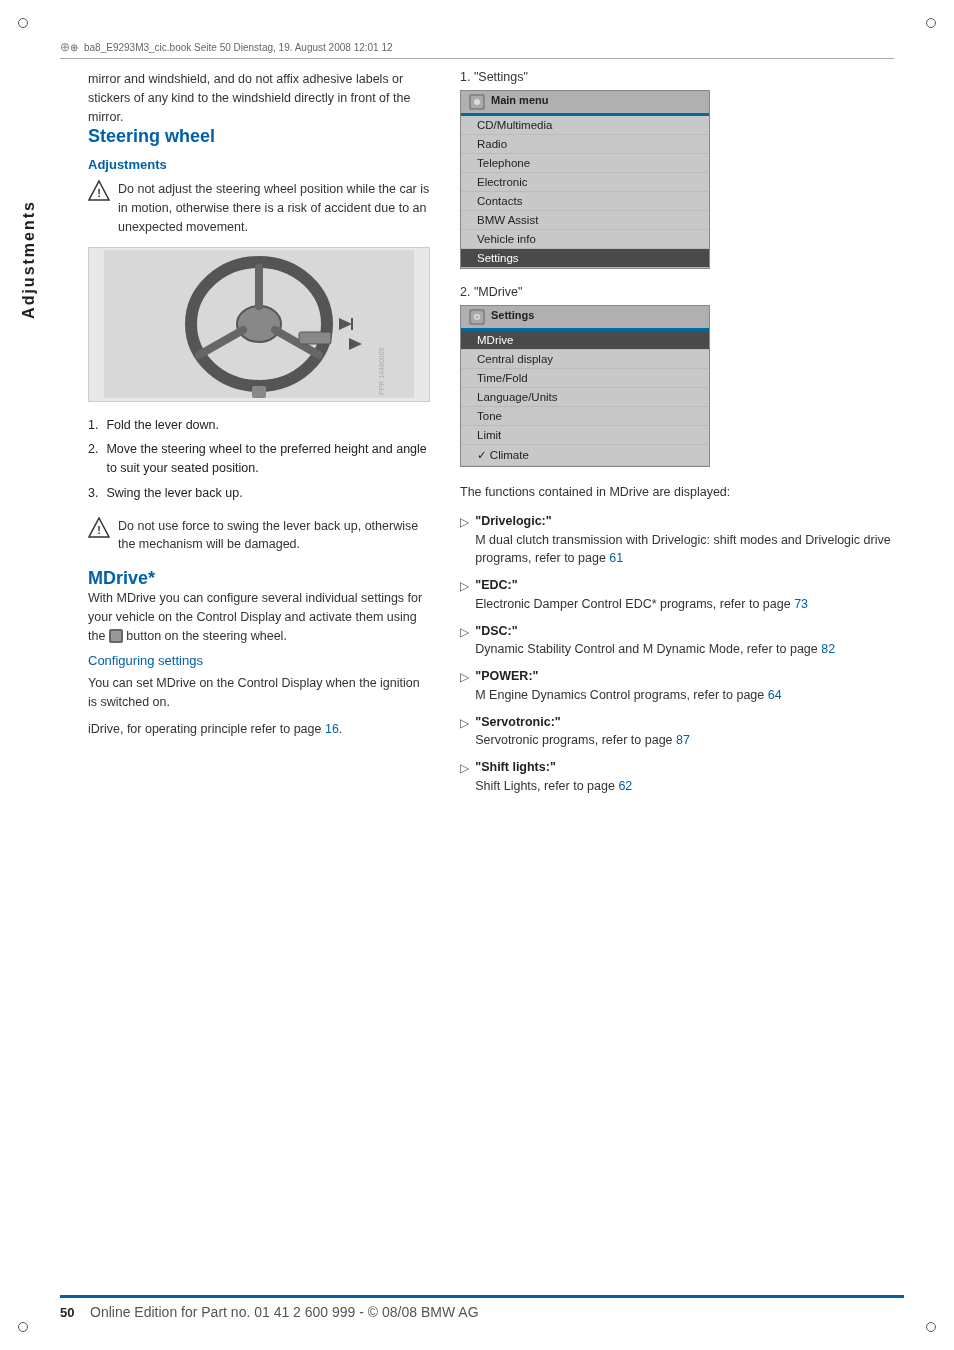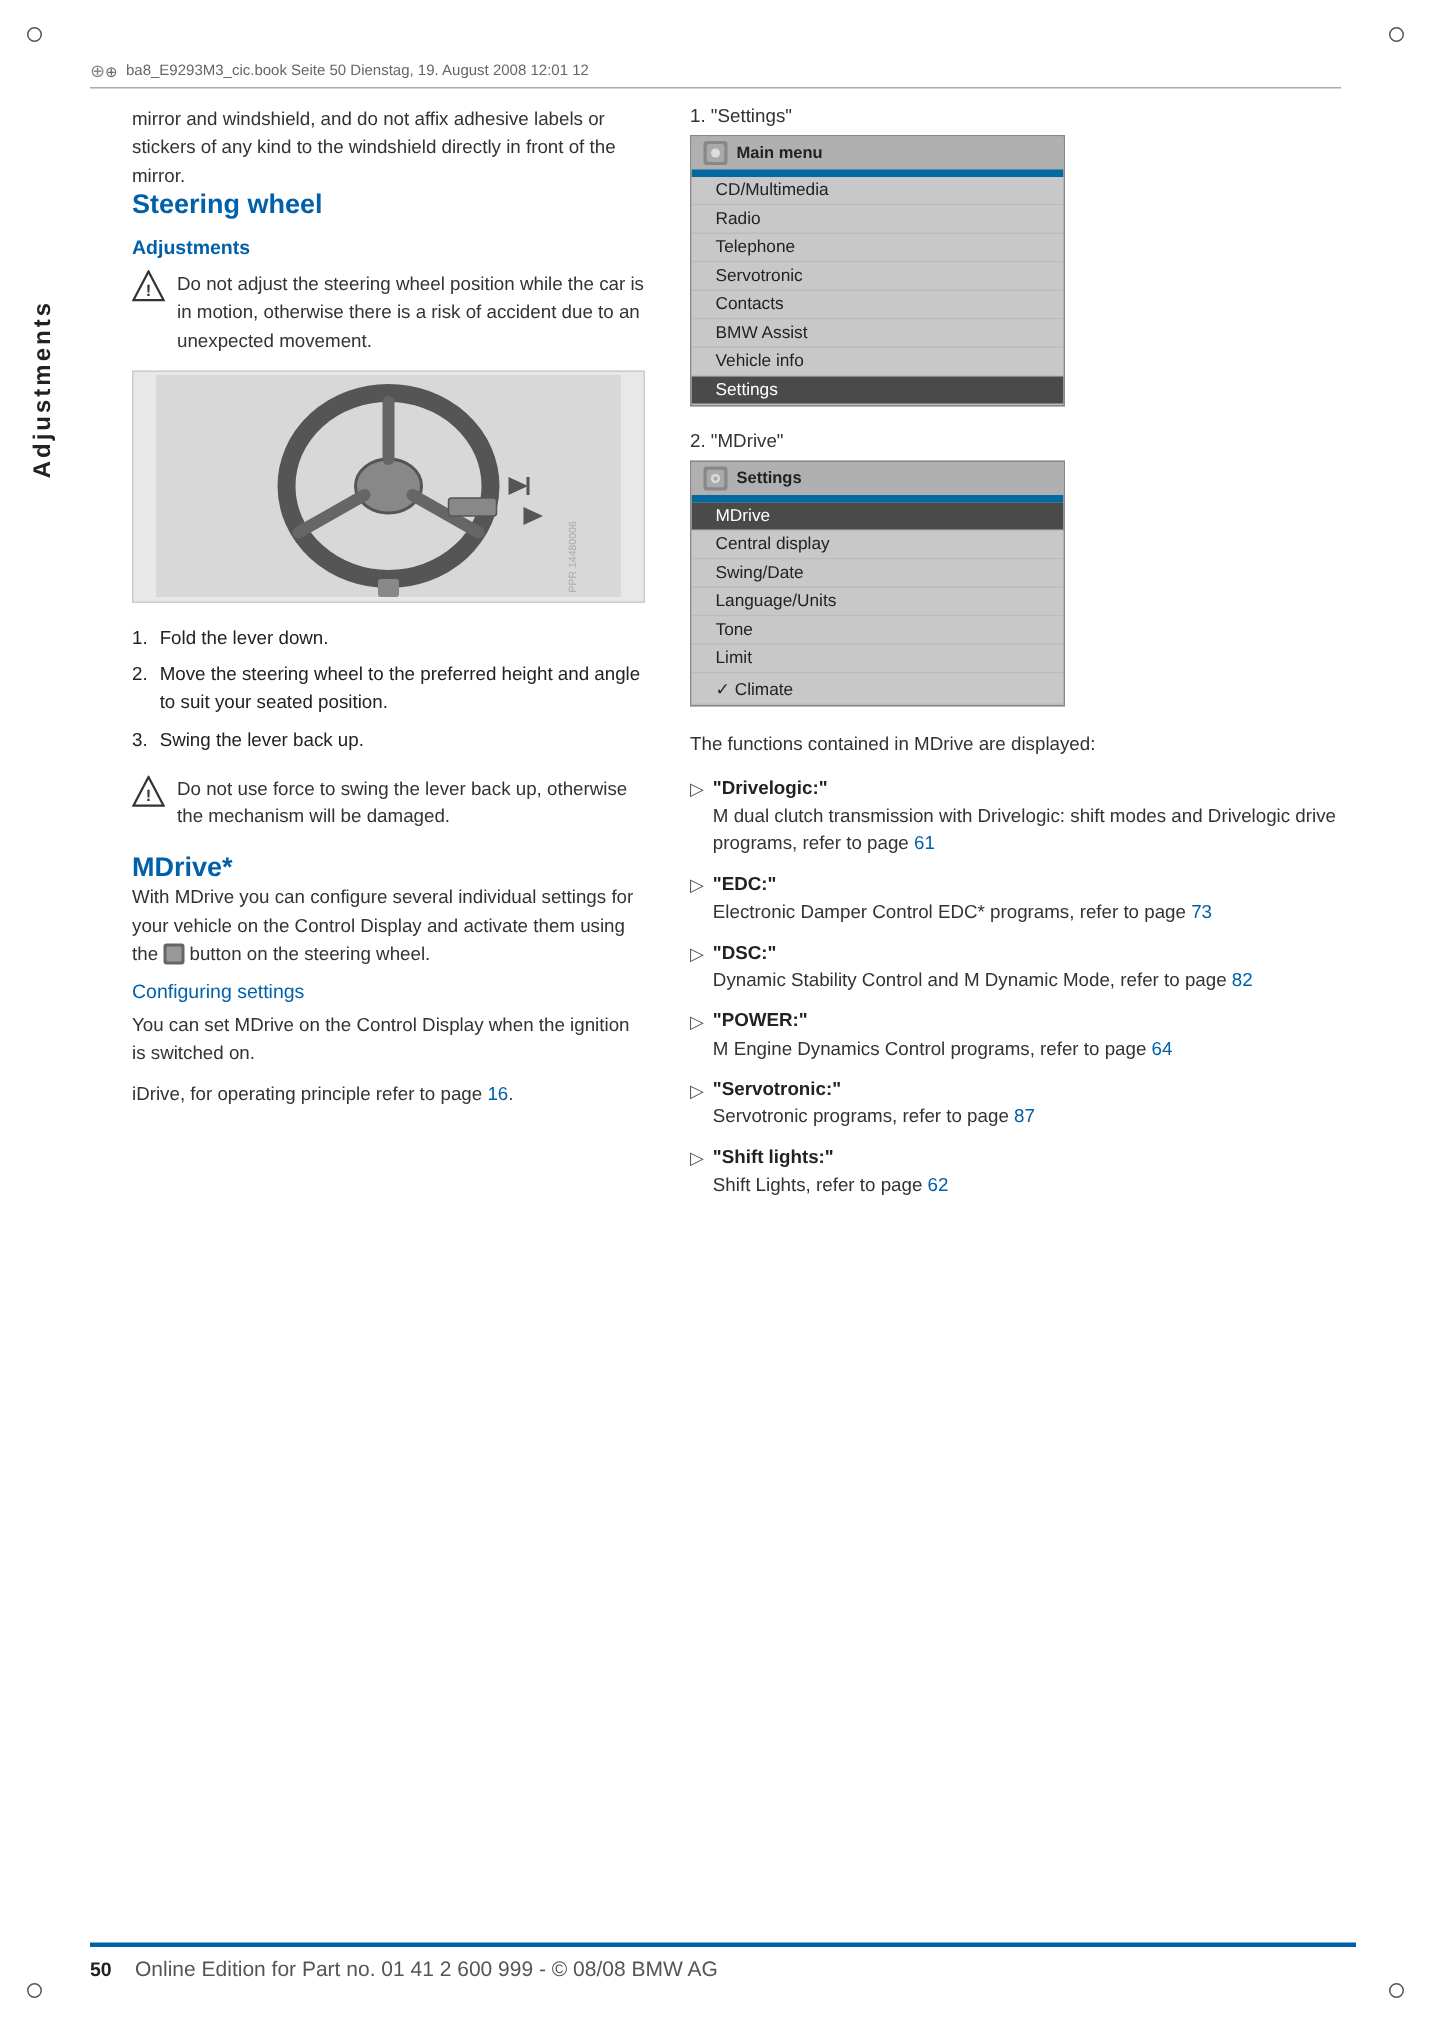--- a/index.html
+++ b/index.html
@@ -214,26 +214,25 @@
       background: #d0d0d0;
       margin-bottom: 16px;
       width: 250px;
       overflow: hidden;
     }
 
     .screen-header {
       background: #b0b0b0;
       padding: 3px 8px;
       display: flex;
-      align-items: center;
       gap: 6px;
       font-size: 11px;
       font-weight: bold;
       color: #222;
-      border-bottom: 5px solid #0369a1;
+      border-bottom: 3px solid #0369a1;
     }
 
     .screen-icon {
       width: 16px;
       height: 16px;
       background: #888;
       border-radius: 2px;
       display: flex;
       align-items: center;
       justify-content: center;
@@ -446,21 +445,21 @@
           <svg width="12" height="12" viewBox="0 0 12 12">
               <rect width="12" height="12" rx="2" fill="#aaa"></rect>
               <circle cx="6" cy="6" r="3" fill="#ddd"></circle>
             </svg>
         </div>
         <span>Main menu</span>
       </div>
       <div class="screen-menu-item">CD/Multimedia</div>
       <div class="screen-menu-item">Radio</div>
       <div class="screen-menu-item">Telephone</div>
-      <div class="screen-menu-item">Servotronic</div>
+      <div class="screen-menu-item">Electronic</div>
       <div class="screen-menu-item">Contacts</div>
       <div class="screen-menu-item">BMW Assist</div>
       <div class="screen-menu-item">Vehicle info</div>
       <div class="screen-menu-item highlighted">Settings</div>
     </div>
 
     <p class="step-label">2.  "MDrive"</p>
 
     <div class="screen-mockup">
       <div class="screen-header">
@@ -468,21 +467,21 @@
           <svg width="12" height="12" viewBox="0 0 12 12">
               <rect width="12" height="12" rx="2" fill="#aaa"></rect>
               <circle cx="6" cy="6" r="3" fill="#ddd"></circle>
               <circle cx="6" cy="6" r="1.5" fill="#aaa"></circle>
             </svg>
         </div>
         <span>Settings</span>
       </div>
       <div class="screen-menu-item highlighted">MDrive</div>
       <div class="screen-menu-item">Central display</div>
-      <div class="screen-menu-item">Swing/Date</div>
+      <div class="screen-menu-item">Time/Fold</div>
       <div class="screen-menu-item">Language/Units</div>
       <div class="screen-menu-item">Tone</div>
       <div class="screen-menu-item">Limit</div>
       <div class="screen-menu-item">✓ Climate</div>
     </div>
 
     <p class="functions-text">The functions contained in MDrive are displayed:</p>
 
     <ul class="bullet-list">
       <li>

